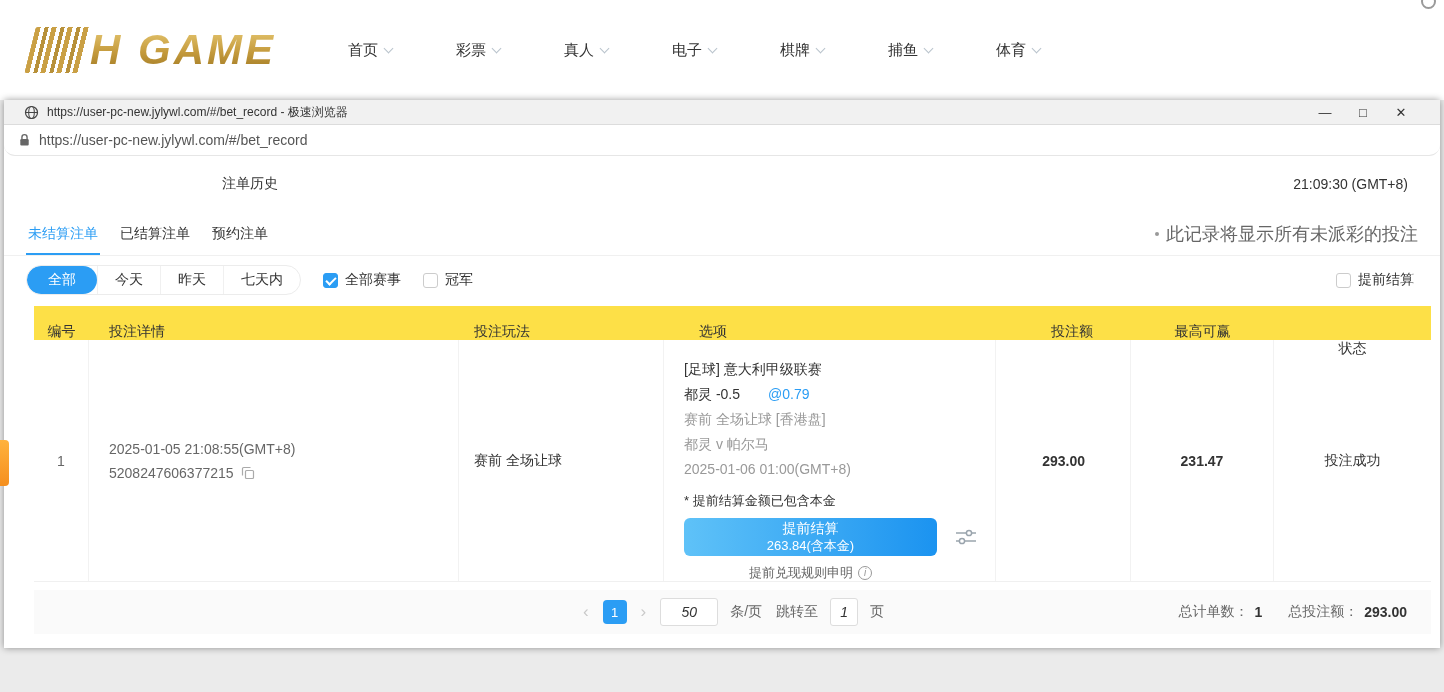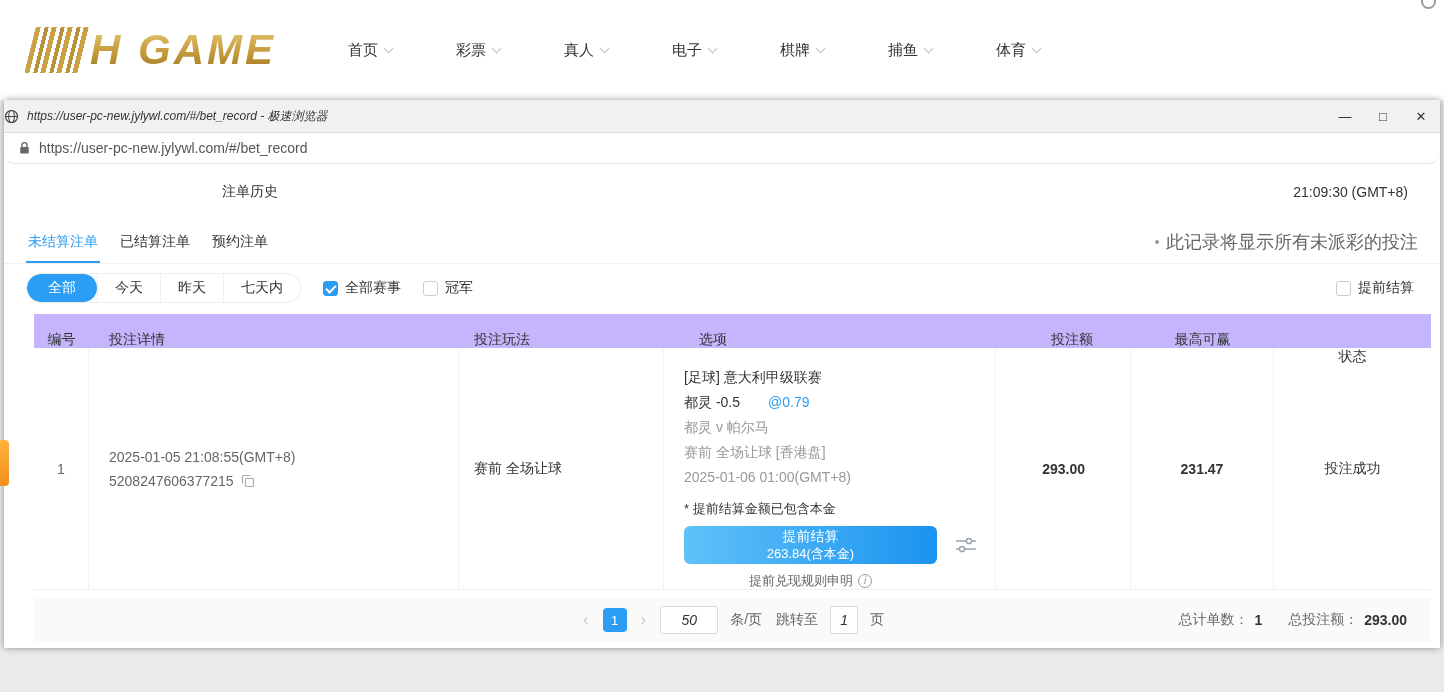--- a/index.html
+++ b/index.html
@@ -11,21 +11,21 @@
   .logo{display:flex;align-items:center;gap:6px;}
   .logo-mark{width:54px;height:46px;transform:skewX(-14deg);background:repeating-linear-gradient(90deg,#caa045 0 5px,#fff 5px 9px,#b8913a 9px 13px,#fff 13px 16px);border-radius:2px;}
   .logo-text{font-size:42px;font-weight:bold;font-style:italic;letter-spacing:3px;background:linear-gradient(180deg,#e9cb76 0%,#c49a3c 55%,#9d7622 100%);-webkit-background-clip:text;background-clip:text;color:transparent;}
   .nav{display:flex;gap:64px;margin-left:72px;font-size:15px;}
   .nav-item{display:flex;align-items:center;gap:7px;cursor:pointer;color:#333;}
   .chev{width:7px;height:7px;border-right:1.6px solid #b9c3cc;border-bottom:1.6px solid #b9c3cc;transform:rotate(45deg);margin-top:-4px;}
   .corner-circle{position:absolute;top:-6px;right:8px;width:15px;height:15px;border:2px solid #9a9a9a;border-radius:50%;}
 
   
   .browser{position:absolute;left:4px;right:4px;top:100px;height:548px;background:#fff;box-shadow:0 0 7px rgba(0,0,0,.4);}
-  .titlebar{height:33px;background:#f1f1f1;border-bottom:1px solid #dcdcdc;display:flex;align-items:center;padding:0 0;font-size:12px;color:#333;font-style:italic;}
+  .titlebar{height:25px;background:#f1f1f1;border-bottom:1px solid #dcdcdc;display:flex;align-items:center;padding:0 20px;font-size:12px;color:#333;}
   .titlebar .title-text{margin-left:8px;}
   .win-controls{margin-left:auto;display:flex;gap:0;}
   .win-btn{width:38px;text-align:center;font-size:13px;color:#333;cursor:pointer;line-height:33px;}
   .addressbar{height:31px;background:#fff;border-bottom:1px solid #e6e6e6;display:flex;align-items:center;gap:9px;padding:0 15px;font-size:14px;color:#555;border-radius:11px;}
 
   
   .content{height:484px;background:#fff;position:relative;}
   .title-row{height:56px;display:flex;align-items:center;}
   .page-title{padding-left:218px;color:#333;}
   .timestamp{margin-left:auto;padding-right:32px;color:#333;}
@@ -44,21 +44,21 @@
   .seg-item.active{background:#2b9df4;color:#fff;border-radius:16px;padding:0 21px;}
   .checkbox{display:flex;align-items:center;gap:7px;cursor:pointer;color:#333;}
   .box{width:15px;height:15px;border:1px solid #ccc;border-radius:3px;background:#fff;position:relative;flex:0 0 auto;}
   .box.checked{background:#2b9df4;border-color:#2b9df4;}
   .box.checked::after{content:"";position:absolute;left:4px;top:1px;width:4px;height:8px;border-right:2px solid #fff;border-bottom:2px solid #fff;transform:rotate(45deg);}
   .early-settle{margin-left:auto;padding-right:4px;}
 
   
   .table{margin:2px 17px 0 30px;width:1397px;}
   .grid-row{display:grid;grid-template-columns:55px 370px 205px 332px 135px 143px 157px;}
-  .thead{height:34px;background:#c4b5fd;align-items:center;color:#333;}
+  .thead{height:34px;background:#fde047;align-items:center;color:#333;}
   .th{white-space:nowrap;}
   .th-id{text-align:center;}
   .th-detail{padding-left:20px;}
   .th-play{padding-left:15px;}
   .th-sel{padding-left:35px;}
   .th-stake{text-align:right;padding-right:38px;}
   .th-maxwin{text-align:center;}
   .th-status{text-align:center;margin-top:34px;}
   .tbody-row{min-height:242px;border-bottom:1px solid #f0f0f0;}
   .td{border-right:1px solid #f2f2f2;}
@@ -227,22 +227,22 @@
                 <path d="M9.5 1.5H2.7a1.2 1.2 0 0 0-1.2 1.2V9.5" fill="none" stroke="#aaa" stroke-width="1.2"></path>
               </svg>
           </span>
         </div>
         <div class="td td-play">赛前  全场让球</div>
         <div class="td td-selection">
           <div class="sel-line sel-league">[足球] 意大利甲级联赛</div>
           <div class="sel-line sel-pick">
             <span>都灵 -0.5</span><span class="sel-odds">@0.79</span>
           </div>
+          <div class="sel-line sel-gray">赛前 全场让球 [香港盘]</div>
           <div class="sel-line sel-gray">都灵 v 帕尔马</div>
-          <div class="sel-line sel-gray">赛前 全场让球 [香港盘]</div>
           <div class="sel-line sel-gray">2025-01-06 01:00(GMT+8)</div>
           <div class="sel-note">* 提前结算金额已包含本金</div>
           <div class="cashout-row">
             <button class="cashout-btn">
               <span class="cashout-line1">提前结算</span>
               <span class="cashout-line2">263.84(含本金)</span>
             </button>
             <svg width="22" height="18" viewBox="0 0 22 18">
                 <line x1="1" y1="5" x2="21" y2="5" stroke="#9aa4ad" stroke-width="1.5"></line>
                 <circle cx="14" cy="5" r="2.6" fill="#fff" stroke="#9aa4ad" stroke-width="1.5"></circle>

